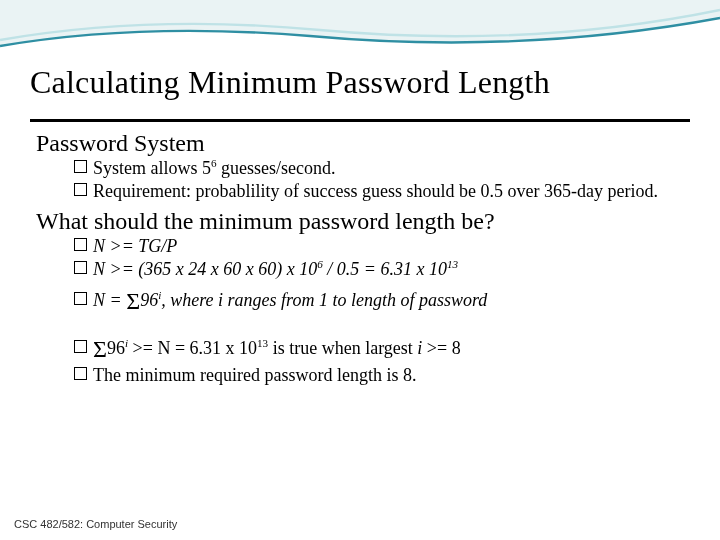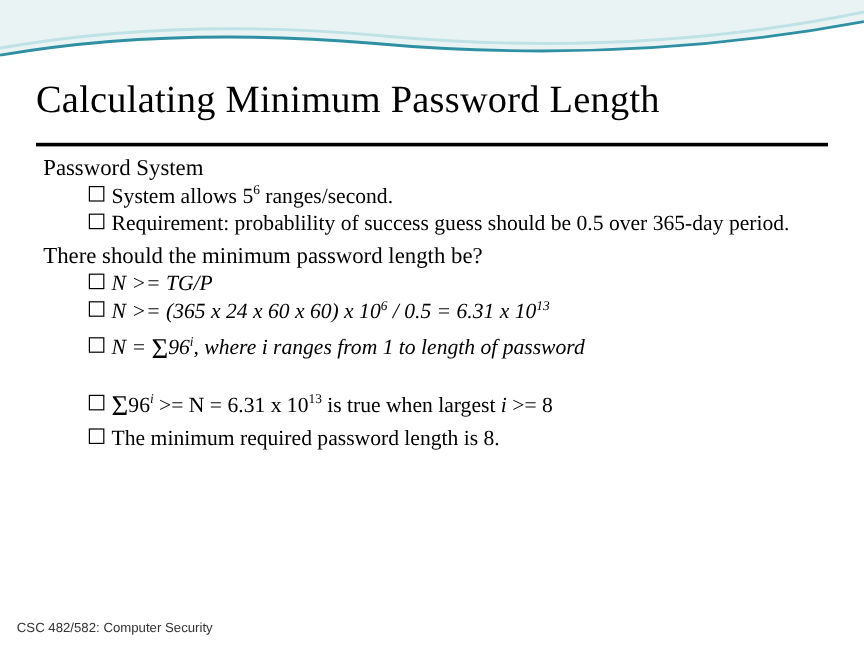--- a/index.html
+++ b/index.html
@@ -1,21 +1,21 @@
 <!DOCTYPE html>
 <html><head>
 <meta charset="utf-8">
 <style>
   html,body{margin:0;padding:0}
   body{width:720px;height:540px;background:#fff;font-family:Georgia,'Times New Roman',serif;color:#000;position:relative;overflow:hidden}
   .swoosh{position:absolute;top:0;left:0;width:720px;height:70px;pointer-events:none}
   .content{position:relative;padding:20px 30px 0 30px}
   .title{font-size:32px;font-weight:400;margin:44px 0 18px 0;letter-spacing:.2px}
   .rule{height:3px;background:#000;margin:0 0 8px 0}
-  .section{font-size:19px;margin:6px 0 0 6px}
+  .section{font-size:24px;margin:6px 0 0 6px}
   .bullets{margin:0 0 4px 44px;font-size:18px;line-height:1.25}
   .bullets div{margin:0}
   .box{display:inline-block;width:11px;height:11px;border:1.4px solid #000;margin-right:6px;vertical-align:1px}
   .big{font-size:24px;font-family:'Segoe UI Symbol','Cambria Math',serif;vertical-align:-3px}
   .i{font-style:italic}
   sup{font-size:.62em;vertical-align:super;line-height:0}
   .footer{position:absolute;left:14px;bottom:10px;font-family:Liberation Sans, sans-serif;font-size:11px;color:#333}
 </style>
 </head>
 <body>
@@ -25,25 +25,25 @@
   <path d="M0,46 Q140,22 310,36 Q520,55 720,18" fill="none" stroke="#2f8fa3" stroke-width="2.4"></path>
   <path d="M0,40 Q150,14 320,30 Q530,49 720,10" fill="none" stroke="#bfe2e6" stroke-width="2.4"></path>
 </svg>
 
 <div class="content">
   <div class="title">Calculating Minimum Password Length</div>
   <div class="rule"></div>
 
   <div class="section">Password System</div>
   <div class="bullets">
-    <div><span class="box"></span><span>System allows 5</span><sup>6</sup><span> ranges/second.</span></div>
+    <div><span class="box"></span><span>System allows 5</span><sup>6</sup><span> guesses/second.</span></div>
     <div><span class="box"></span><span>Requirement: probablility of success guess should be 0.5 over 365-day period.</span></div>
   </div>
 
-  <div class="section">There should the minimum password length be?</div>
+  <div class="section">What should the minimum password length be?</div>
   <div class="bullets">
     <div><span class="box"></span><span class="i">N &gt;= TG/P</span></div>
     <div><span class="box"></span><span class="i"><span>N &gt;= (365 x 24 x 60 x 60) x 10</span><sup>6</sup><span> / 0.5 = 6.31 x 10</span><sup>13</sup></span></div>
     <div style="margin-top:6px"><span class="box"></span><span class="i"><span>N = </span></span><span class="big">Σ</span><span class="i"><span>96</span><sup>i</sup><span>, where i ranges from 1 to length of password</span></span></div>
     <div style="margin-top:18px"><span class="box"></span><span class="big">Σ</span><span>96</span><sup class="i">i</sup><span> &gt;= N = 6.31 x 10</span><sup>13</sup><span> is true when largest </span><span class="i">i</span><span> &gt;= 8</span></div>
     <div><span class="box"></span><span>The minimum required password length is 8.</span></div>
   </div>
 </div>
 
 <div class="footer">CSC 482/582: Computer Security</div>

